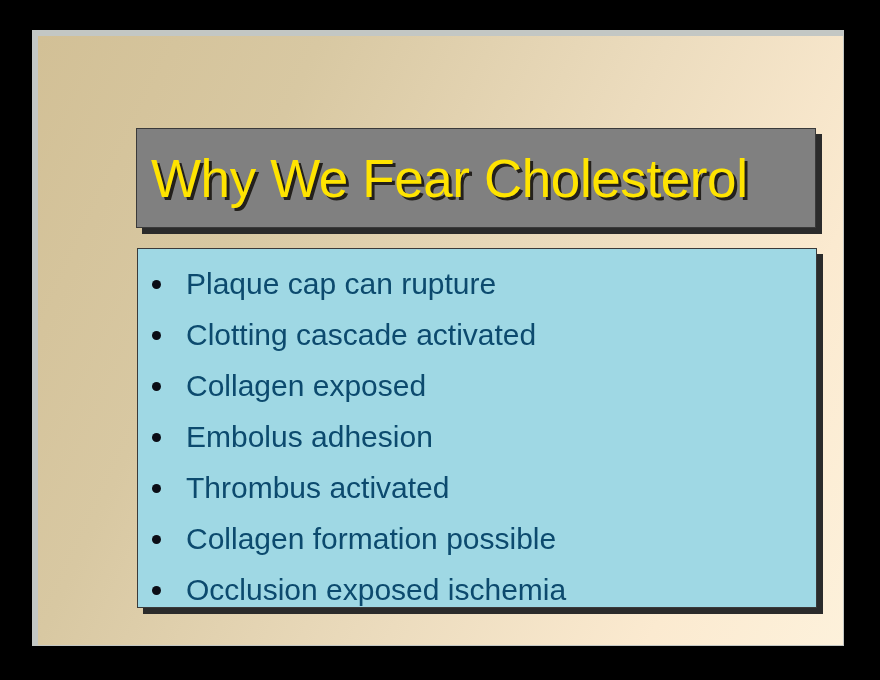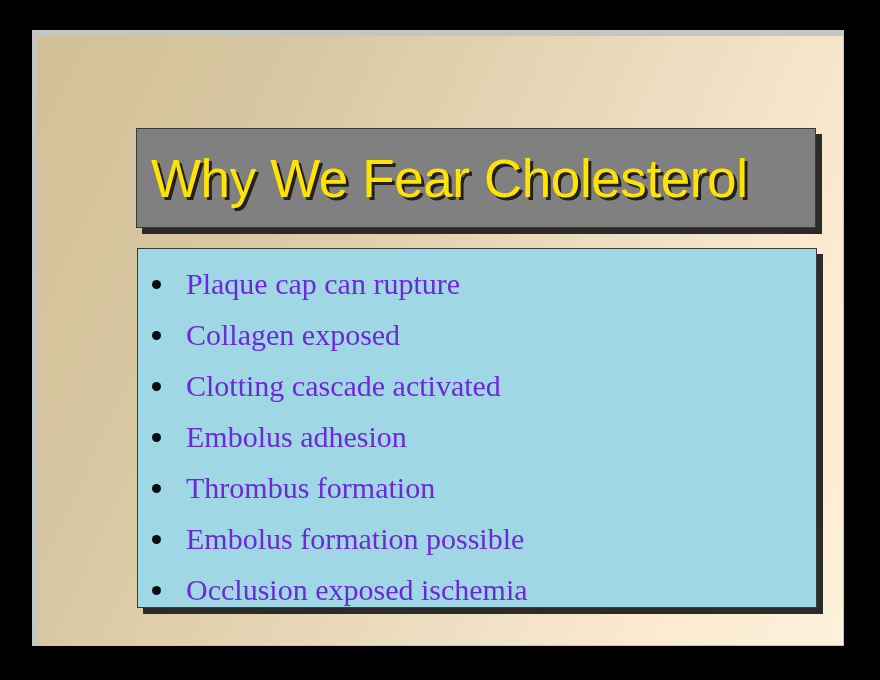--- a/index.html
+++ b/index.html
@@ -97,23 +97,23 @@
   #bullet-list {
     list-style: none;
     margin: 0;
     padding: 0;
   }
   #bullet-list li {
     position: relative;
     height: 51px;
     line-height: 51px;
     padding-left: 38px;
-    font-family: Liberation Serif, serif;
+    font-family: Liberation Sans, sans-serif;
     font-size: 30px;
-    color: #6d28d9;
+    color: #0c4a6e;
     white-space: nowrap;
   }
   #bullet-list li .dot {
     position: absolute;
     left: 4px;
     top: 50%;
     margin-top: -4px;
     width: 9px;
     height: 9px;
     border-radius: 50%;
@@ -136,37 +136,37 @@
 
     <div id="body-shadow"></div>
     <div id="body-box">
       <ul id="bullet-list">
         <li>
           <span class="dot"></span>
           <span>Plaque cap can rupture</span>
         </li>
         <li>
           <span class="dot"></span>
-          <span>Collagen exposed</span>
+          <span>Clotting cascade activated</span>
         </li>
         <li>
           <span class="dot"></span>
-          <span>Clotting cascade activated</span>
+          <span>Collagen exposed</span>
         </li>
         <li>
           <span class="dot"></span>
           <span>Embolus adhesion</span>
         </li>
         <li>
           <span class="dot"></span>
-          <span>Thrombus formation</span>
+          <span>Thrombus activated</span>
         </li>
         <li>
           <span class="dot"></span>
-          <span>Embolus formation possible</span>
+          <span>Collagen formation possible</span>
         </li>
         <li>
           <span class="dot"></span>
           <span>Occlusion exposed ischemia</span>
         </li>
       </ul>
     </div>
 
   </div>
 </div>

